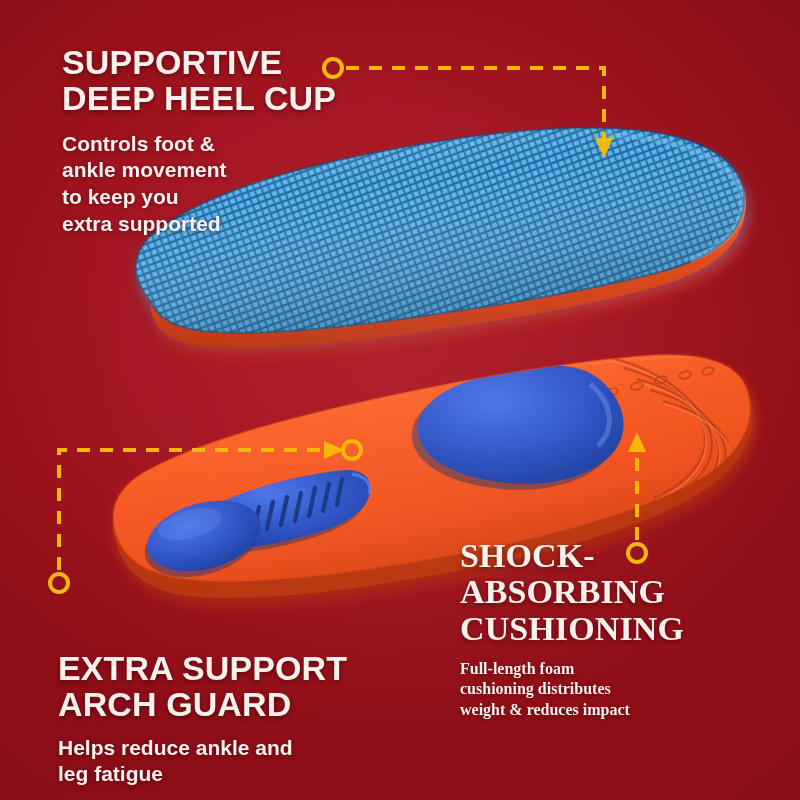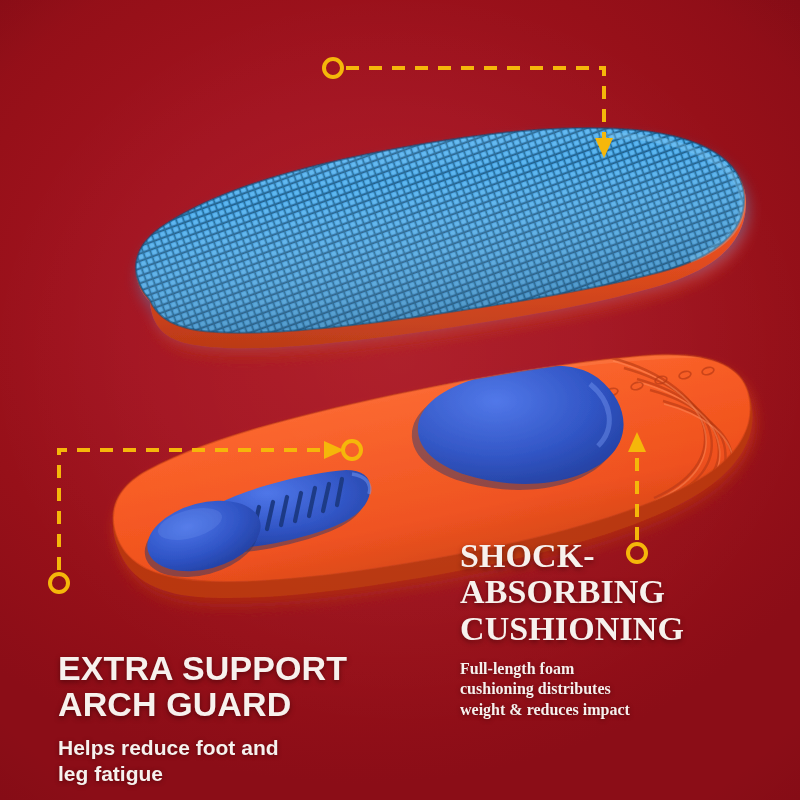--- a/index.html
+++ b/index.html
@@ -243,25 +243,33 @@
       </g>
 
       <g>
         <circle cx="637" cy="553" r="9" stroke-width="4" fill="none"></circle>
         <path d="M637,540 L637,452" stroke-dasharray="13 10"></path>
         <polygon points="637,432 628,452 646,452" fill="#f5b70a" stroke="none"></polygon>
       </g>
     </g>
   </svg>
 
+  <div class="block" id="blk-heel">
+    <div class="head">SUPPORTIVE
+DEEP HEEL CUP</div>
+    <div class="body">Controls foot &amp;
+ankle movement
+to keep you
+extra supported</div>
+  </div>
 
   <div class="block" id="blk-arch">
     <div class="head">EXTRA SUPPORT
 ARCH GUARD</div>
-    <div class="body">Helps reduce foot and
+    <div class="body">Helps reduce ankle and
 leg fatigue</div>
   </div>
 
   <div class="block" id="blk-shock">
     <div class="head">SHOCK-
 ABSORBING
 CUSHIONING</div>
     <div class="body">Full-length foam
 cushioning distributes
 weight &amp; reduces impact</div>

